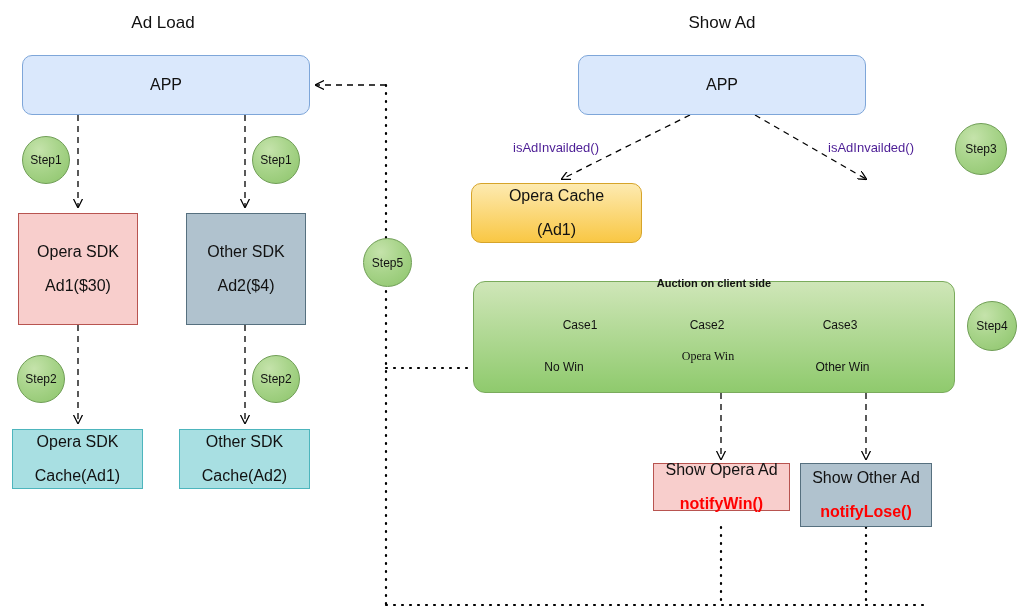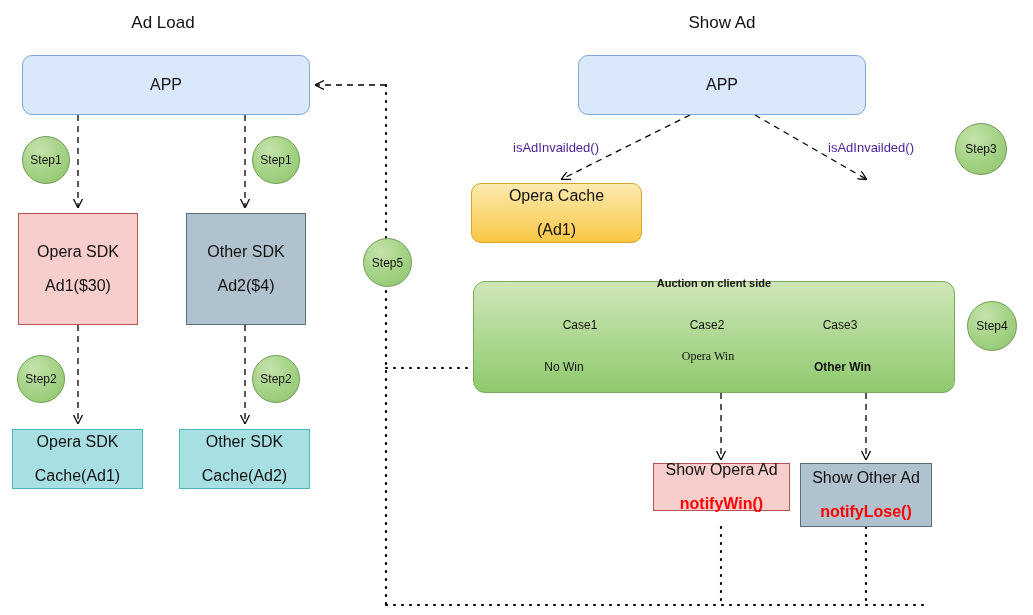--- a/index.html
+++ b/index.html
@@ -199,21 +199,21 @@
 
   <div class="node green-big" style="left:473px;top:281px;width:482px;height:112px;display:block;"></div>
   <div class="auction-head" style="left:473px;top:277px;width:482px;text-align:center;">Auction on client side</div>
 
   <div class="cell" style="left:535px;top:318px;width:90px;">Case1</div>
   <div class="cell" style="left:662px;top:318px;width:90px;">Case2</div>
   <div class="cell" style="left:795px;top:318px;width:90px;">Case3</div>
 
   <div class="cell" style="left:519px;top:360px;width:90px;">No Win</div>
   <div class="cell" style="left:658px;top:349px;width:100px;font-family:Liberation Serif, serif;">Opera  Win</div>
-  <div class="cell" style="left:795px;top:360px;width:95px;font-weight:bold;">Other Win</div>
+  <div class="cell" style="left:795px;top:360px;width:95px;">Other Win</div>
 
   <div class="step" style="left:967px;top:301px;width:48px;height:48px;">Step4</div>
 
   <div class="node pink" style="left:653px;top:463px;width:137px;height:48px;">
     <span class="l1">Show Opera Ad</span>
     <span class="l2 red">notifyWin()</span>
   </div>
 
   <div class="node greyblue" style="left:800px;top:463px;width:132px;height:64px;">
     <span class="l1">Show Other Ad</span>

